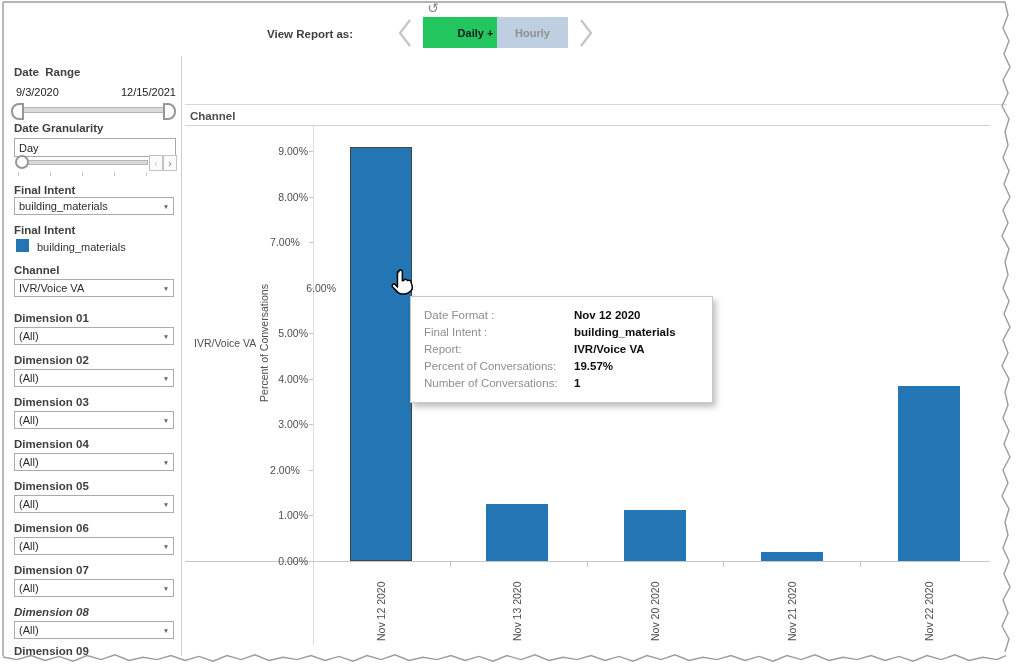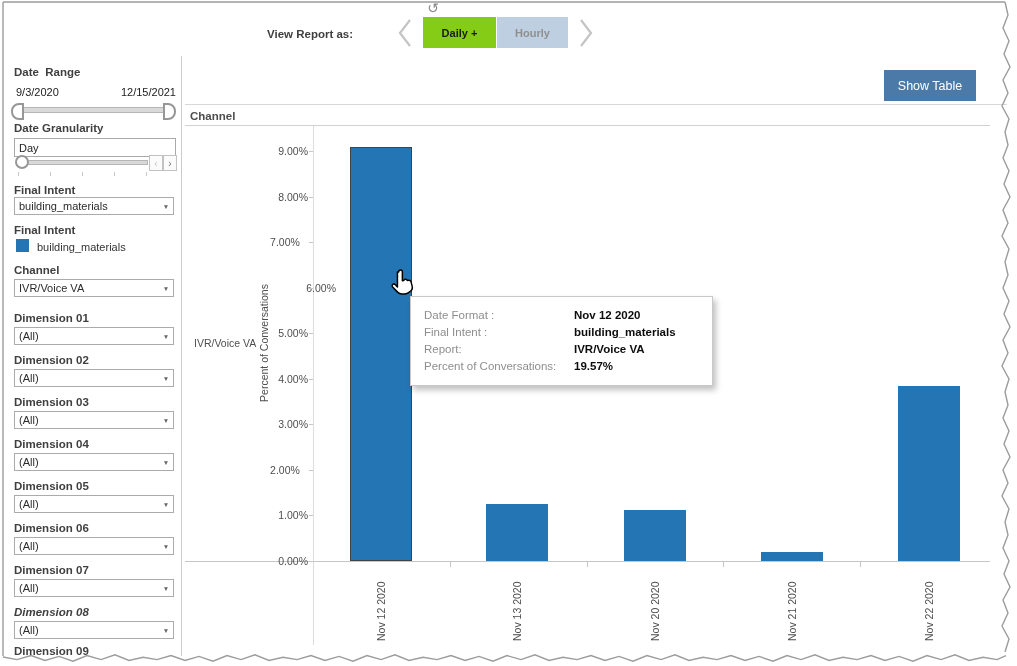--- a/index.html
+++ b/index.html
@@ -8,21 +8,21 @@
   .abs{position:absolute;}
   
   #frame-svg{position:absolute;left:0;top:0;width:1017px;height:666px;pointer-events:none;z-index:50;}
   
   .vr-label{left:267px;top:28px;font-size:11.5px;font-weight:bold;color:#3f3f3f;}
   .chev{left:396px;top:17px;width:18px;height:32px;cursor:pointer;}
   .chev.right{left:577px;}
   .refresh{left:424px;top:0px;width:18px;height:16px;font-size:14px;color:#8a8a8a;cursor:pointer;line-height:16px;text-align:center;}
   .viewbtn{top:17px;height:31px;display:flex;align-items:center;justify-content:center;
            font-weight:bold;font-size:11px;cursor:pointer;}
-  .viewbtn.active{left:423px;width:73px;background:#84cc16;color:#1b1b1b;}
+  .viewbtn.active{left:423px;width:73px;background:#22c55e;color:#1b1b1b;padding-left:16px;}
   .viewbtn.inactive{left:497px;width:71px;background:#bdcfe0;color:#8f8f8f;}
   .showtable{left:884px;top:70px;width:92px;height:31px;background:#4b7aa9;color:#fff;
              font-size:12.5px;display:flex;align-items:center;justify-content:center;cursor:pointer;}
   .hdivider{left:185px;top:104px;width:822px;height:1px;background:#d7d7d7;}
   
   .side-divider{left:181px;top:56px;width:1px;height:600px;background:#ccc;}
   .slabel{left:14px;font-size:11.5px;font-weight:bold;color:#3f3f3f;white-space:pre;}
   .sdate{top:86px;font-size:11px;color:#222;}
   .track{background:#d9d9d9;border:1px solid #b5b5b5;}
   .rhandle{top:103px;width:9px;height:13px;background:#fff;border:2px solid #979797;cursor:ew-resize;}
@@ -75,21 +75,20 @@
         <polyline points="14,3 4,16 14,29" fill="none" stroke="#c4c4c4" stroke-width="2.2"></polyline>
       </svg>
   </div>
   <div class="abs viewbtn active">Daily +</div>
   <div class="abs viewbtn inactive">Hourly</div>
   <div class="abs chev right">
     <svg width="18" height="32" viewBox="0 0 18 32">
         <polyline points="4,3 14,16 4,29" fill="none" stroke="#c4c4c4" stroke-width="2.2"></polyline>
       </svg>
   </div>
-  <div class="abs showtable">Show Table</div>
   <div class="abs hdivider"></div>
 
   <div>
     <div class="abs side-divider"></div>
 
     <div class="abs slabel" style="top:66px">Date  Range</div>
     <div class="abs sdate" style="left:16px">9/3/2020</div>
     <div class="abs sdate" style="left:106px;width:70px;text-align:right">12/15/2021</div>
     <div class="abs track" style="left:16px;top:107px;width:151px;height:4px"></div>
     <div class="abs rhandle l"></div>
@@ -223,20 +222,24 @@
         <span class="tt-value">building_materials</span>
       </div>
       <div class="tt-row">
         <span class="tt-label">Report:</span>
         <span class="tt-value">IVR/Voice VA</span>
       </div>
       <div class="tt-row">
         <span class="tt-label">Percent of Conversations:</span>
         <span class="tt-value">19.57%</span>
       </div>
+      <div class="tt-row">
+        <span class="tt-label">Number of Conversations:</span>
+        <span class="tt-value">1</span>
+      </div>
     </div>
 
   <div class="abs cursor">
     <svg width="30" height="32" viewBox="0 0 24 26">
       <path d="M9.3 3.2c0-.9.7-1.6 1.5-1.6s1.5.7 1.5 1.6v7.1l1.1-.2c.2-.6.9-1 1.6-.9.6.1 1.1.5 1.3 1l1.1-.2c.8-.2 1.7.3 1.9 1.1l.9 3.4c.5 1.9-.3 3.9-2 4.9l-1.6 1c-.8.5-1.7.7-2.6.7h-2.1c-1.3 0-2.6-.6-3.5-1.5l-4-4.2c-.5-.6-.5-1.5.1-2 .5-.5 1.4-.5 1.9 0l1.9 2V3.2z" fill="#ffffff" stroke="#000000" stroke-width="1.2" stroke-linejoin="round"></path>
     </svg>
   </div>
 
   <svg id="frame-svg">
       <path id="frame-path" fill="none" stroke="#9c9c9c" stroke-width="1.4" d="M3 2 L1005 2 M3 2 L3 656 M1005 2 L1008 15 L1003 28 L1009 41 L1004 54 L1010 67 L1003 80 L1008 93 L1002 106 L1009 119 L1005 132 L1008 145 L1003 158 L1009 171 L1004 184 L1010 197 L1003 210 L1008 223 L1002 236 L1009 249 L1005 262 L1008 275 L1003 288 L1009 301 L1004 314 L1010 327 L1003 340 L1008 353 L1002 366 L1009 379 L1005 392 L1008 405 L1003 418 L1009 431 L1004 444 L1010 457 L1003 470 L1008 483 L1002 496 L1009 509 L1005 522 L1008 535 L1003 548 L1009 561 L1004 574 L1010 587 L1003 600 L1008 613 L1002 626 L1009 639 L1005 652 M3 657 L17 659.6 L31 655.6 L45 660.4 L59 656.4 L73 661.2 L87 655.6 L101 659.6 L115 654.8 L129 660.4 L143 657.2 L157 659.6 L171 655.6 L185 660.4 L199 656.4 L213 661.2 L227 655.6 L241 659.6 L255 654.8 L269 660.4 L283 657.2 L297 659.6 L311 655.6 L325 660.4 L339 656.4 L353 661.2 L367 655.6 L381 659.6 L395 654.8 L409 660.4 L423 657.2 L437 659.6 L451 655.6 L465 660.4 L479 656.4 L493 661.2 L507 655.6 L521 659.6 L535 654.8 L549 660.4 L563 657.2 L577 659.6 L591 655.6 L605 660.4 L619 656.4 L633 661.2 L647 655.6 L661 659.6 L675 654.8 L689 660.4 L703 657.2 L717 659.6 L731 655.6 L745 660.4 L759 656.4 L773 661.2 L787 655.6 L801 659.6 L815 654.8 L829 660.4 L843 657.2 L857 659.6 L871 655.6 L885 660.4 L899 656.4 L913 661.2 L927 655.6 L941 659.6 L955 654.8 L969 660.4 L983 657.2 L997 659.6 L1006 655.6"></path>

